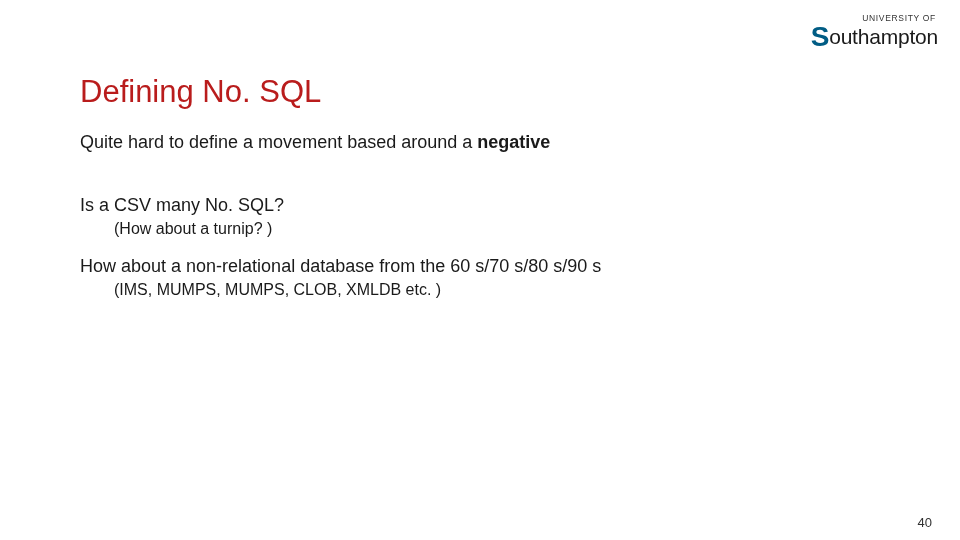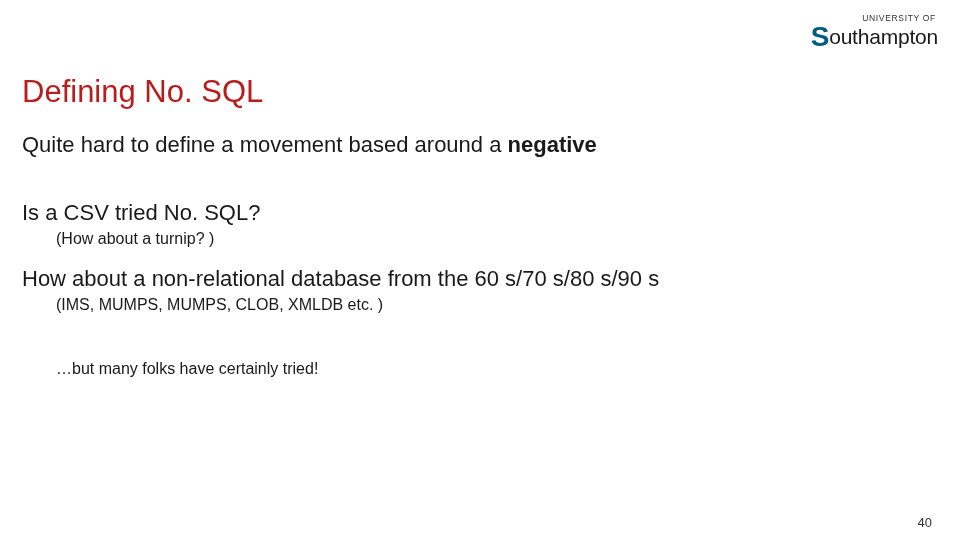--- a/index.html
+++ b/index.html
@@ -11,21 +11,21 @@
     font-family: "Segoe UI", "Lucida Sans", "Lucida Grande", Arial, sans-serif;
     color: #1a1a1a;
     position: relative;
     overflow: hidden;
   }
   .slide {
     width: 960px;
     height: 540px;
     position: relative;
     box-sizing: border-box;
-    padding: 74px 50px 0 22px;
+    padding: 74px 50px 0 80px;
   }
   .logo {
     position: absolute;
     top: 14px;
     right: 22px;
     text-align: right;
     line-height: 1;
   }
   .logo .uni-of {
     font-size: 8.5px;
@@ -53,21 +53,21 @@
   .title {
     font-size: 31px;
     font-weight: 400;
     margin: 0 0 22px 0;
     color: #b91c1c;
   }
   .body {
     margin-top: 6px;
   }
   .l1 {
-    font-size: 22px;
+    font-size: 18px;
     margin: 0 0 4px 0;
     font-weight: 400;
   }
   .l1 .bold { font-weight: 700; }
   .l2 {
     font-size: 16px;
     margin: 2px 0 0 34px;
     font-weight: 400;
   }
   .gap-lg { height: 38px; }
@@ -94,28 +94,27 @@
   <h1 class="title">Defining No. SQL</h1>
 
   <div class="body">
 
     <p class="l1">
       <span>Quite hard to define a movement based around a </span><span class="bold">negative</span>
     </p>
 
     <div class="gap-lg"></div>
 
-    <p class="l1">Is a CSV tried No. SQL?</p>
+    <p class="l1">Is a CSV many No. SQL?</p>
     <p class="l2">(How about a turnip? )</p>
 
     <div class="gap-md"></div>
 
     <p class="l1">How about a non-relational database from the 60 s/70 s/80 s/90 s</p>
     <p class="l2">(IMS, MUMPS, MUMPS, CLOB, XMLDB etc. )</p>
 
     <div class="gap-xl"></div>
 
-    <p class="l2">…but many folks have certainly tried!</p>
 
   </div>
 
   <div class="pagen">40</div>
 </div>
 
 </body></html>

